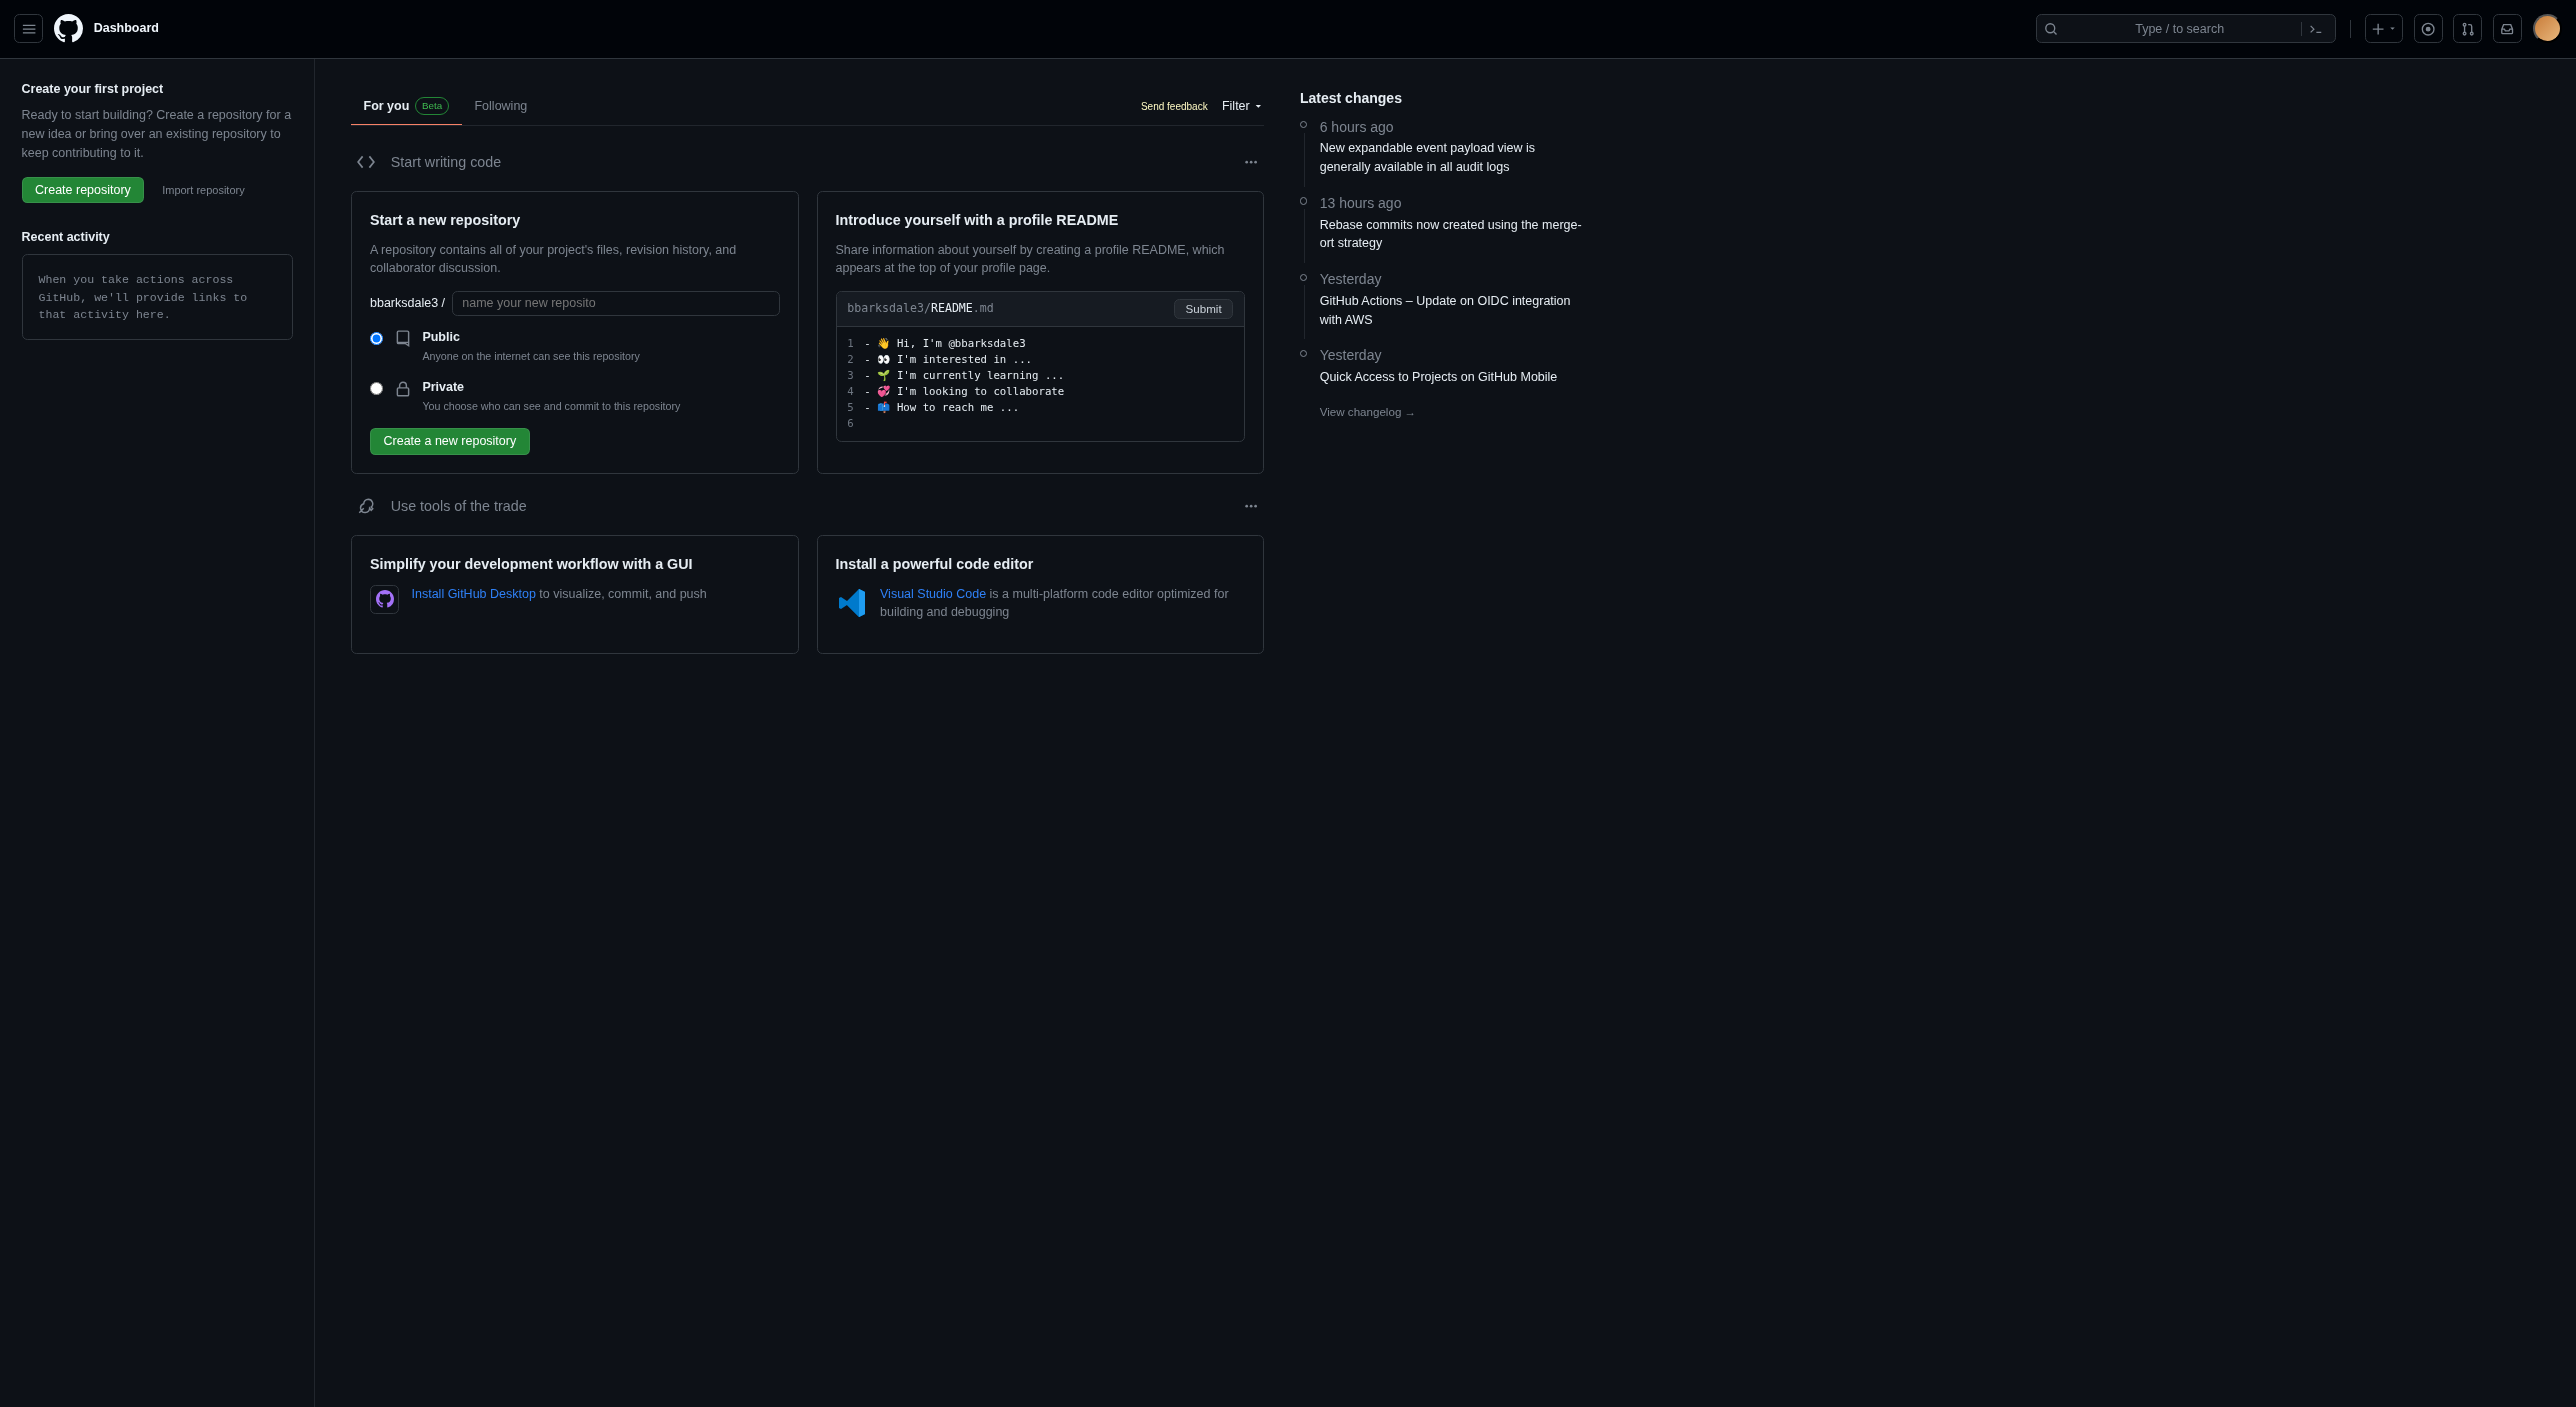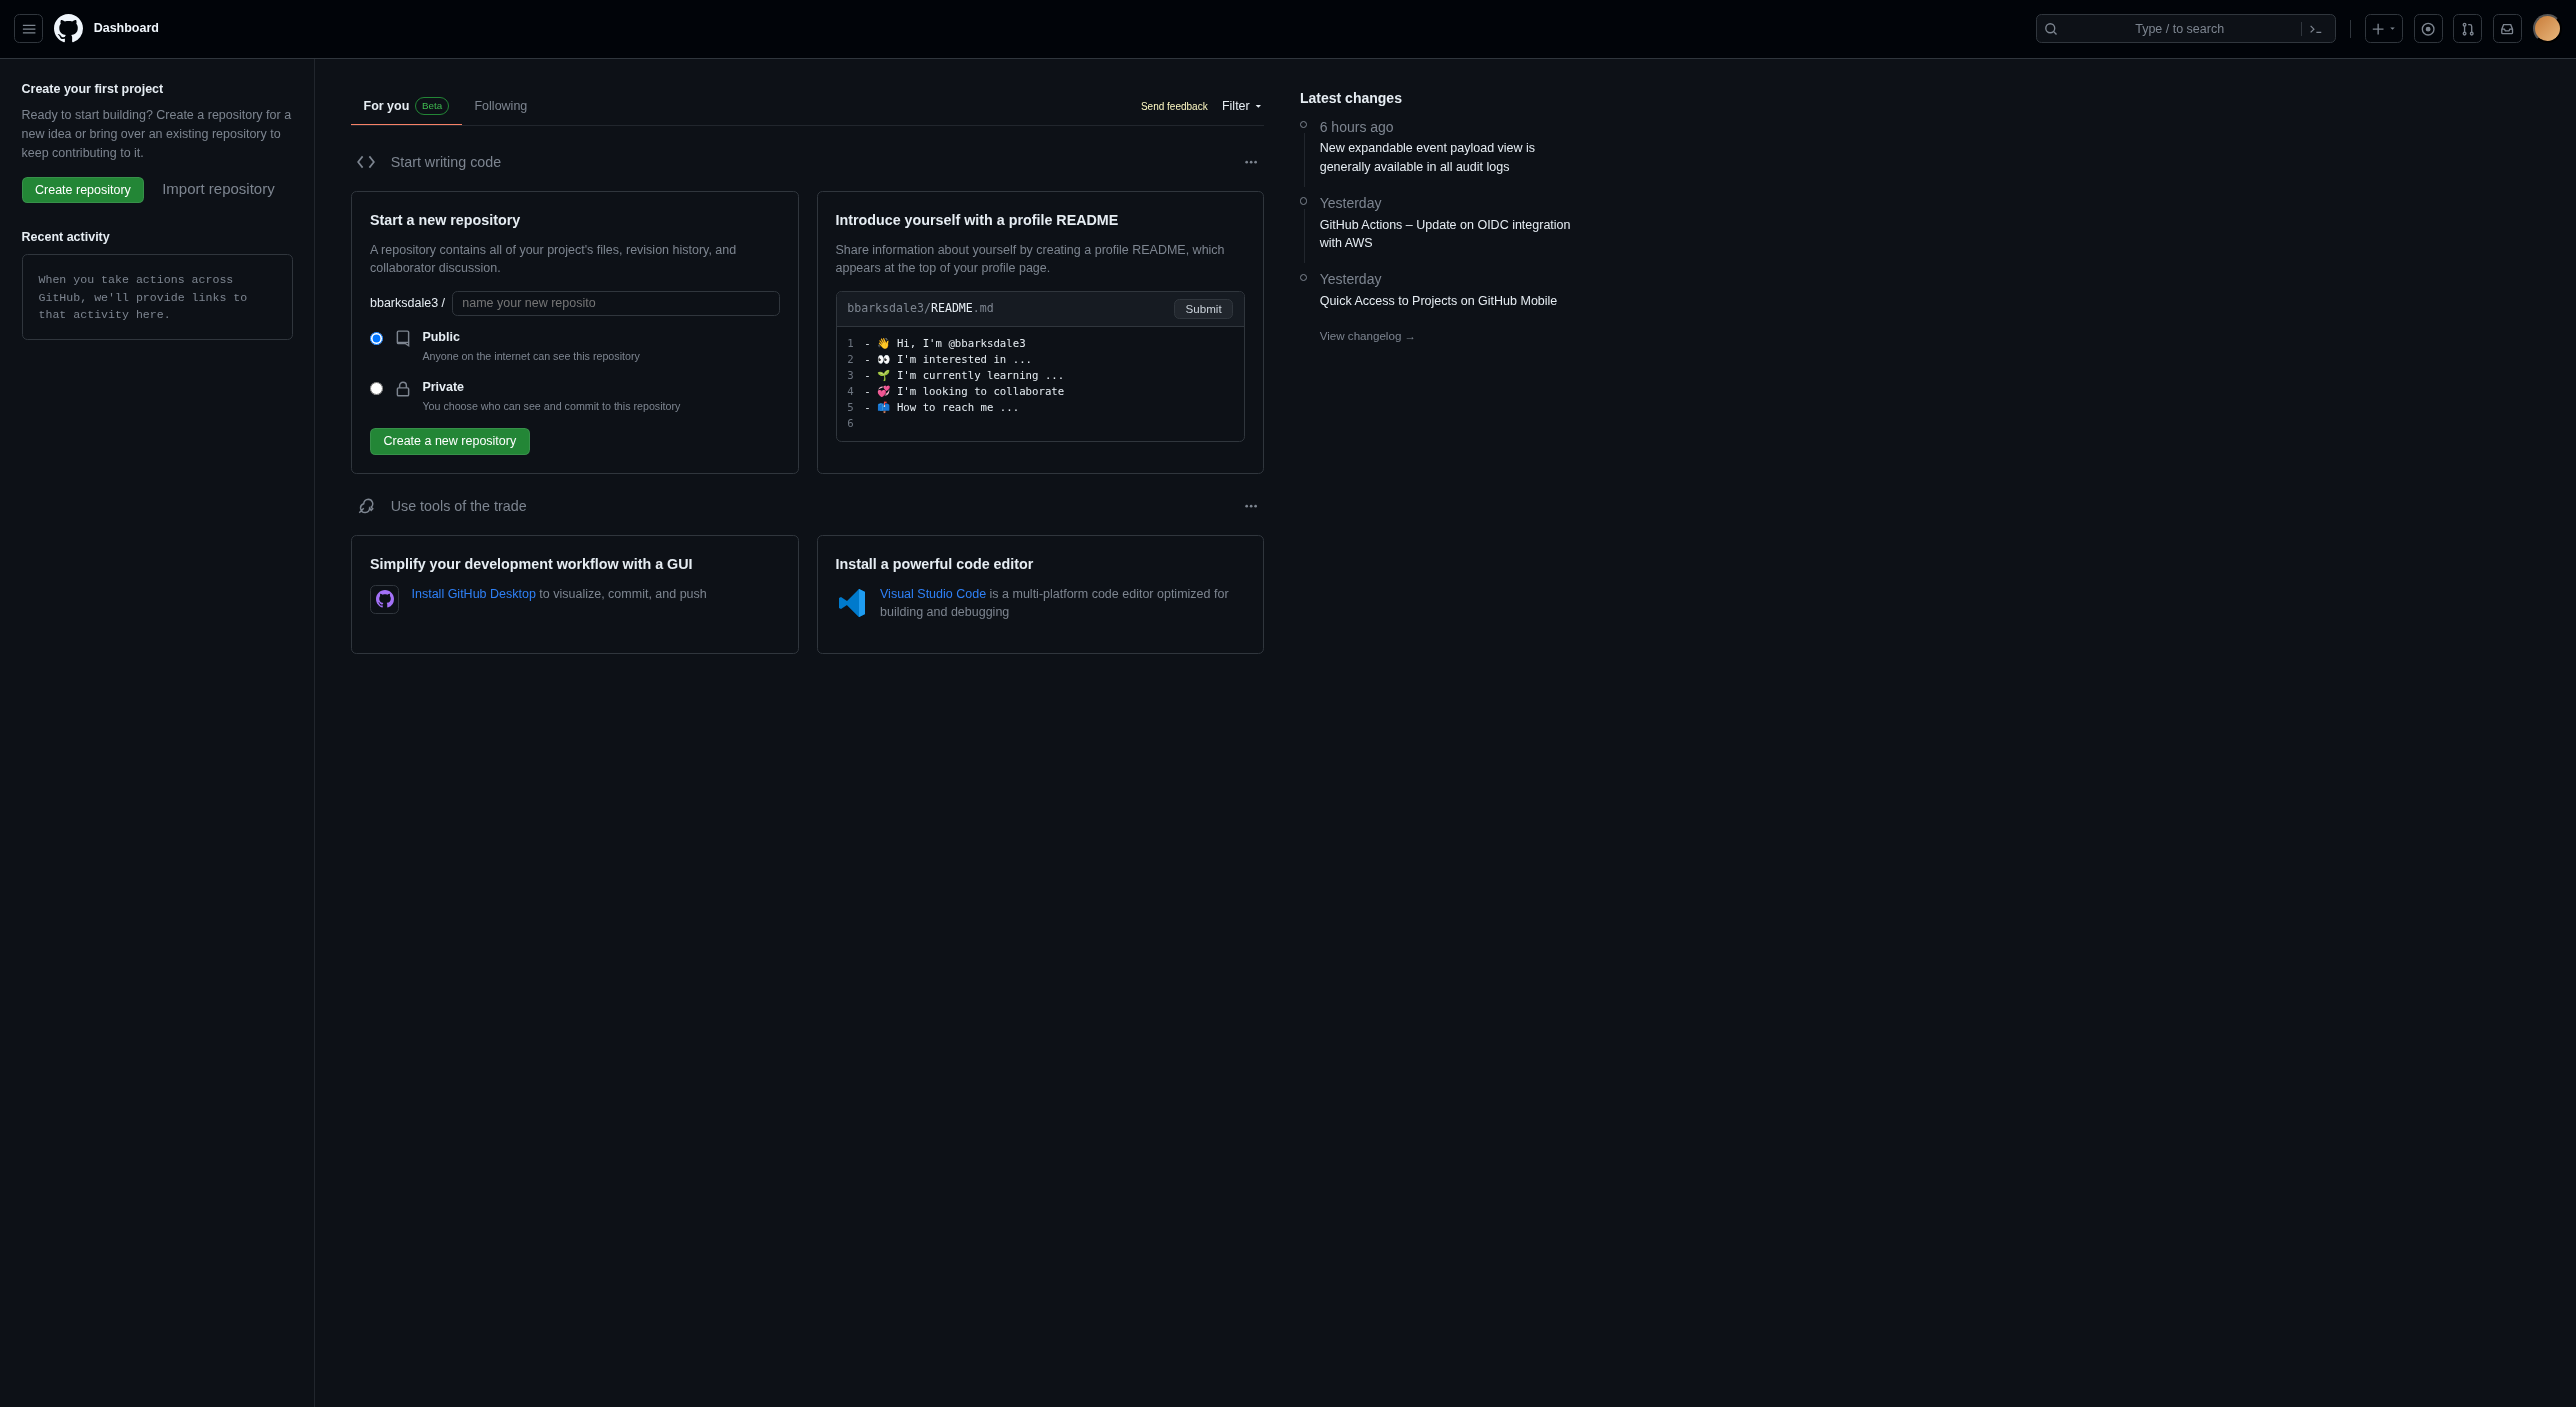--- a/index.html
+++ b/index.html
@@ -83,21 +83,21 @@
     .btn-primary {
       background: #238636;
       color: #fff;
       border: 0.9px solid rgba(240,246,252,0.1);
       border-radius: 5.4px;
       padding: 5.4px 12.5px;
       font-size: 12.5px;
       font-weight: 500;
       cursor: pointer;
     }
-    .import-link { color: #7d8590; font-size: 15px; margin-left: 14.3px; }
+    .import-link { color: #7d8590; font-size: 11px; margin-left: 14.3px; }
     .sidebar-section { margin-bottom: 25px; }
     .recent-box {
       border: 0.9px solid #30363d;
       border-radius: 5.4px;
       padding: 16px;
       color: #7d8590;
       font-size: 11.6px;
       font-family: Liberation Mono, monospace;
     }
 
@@ -494,20 +494,27 @@
     <div class="change-item">
       <div class="timeline-dot"></div>
       <div class="change-content">
         <span class="change-time">6 hours ago</span>
         <a href="#" class="change-title">New expandable event payload view is generally available in all audit logs</a>
       </div>
     </div>
     <div class="change-item">
       <div class="timeline-dot"></div>
       <div class="change-content">
+        <span class="change-time">13 hours ago</span>
+        <a href="#" class="change-title">Rebase commits now created using the merge-ort strategy</a>
+      </div>
+    </div>
+    <div class="change-item">
+      <div class="timeline-dot"></div>
+      <div class="change-content">
         <span class="change-time">Yesterday</span>
         <a href="#" class="change-title">GitHub Actions – Update on OIDC integration with AWS</a>
       </div>
     </div>
     <div class="change-item">
       <div class="timeline-dot"></div>
       <div class="change-content">
         <span class="change-time">Yesterday</span>
         <a href="#" class="change-title">Quick Access to Projects on GitHub Mobile</a>
       </div>

